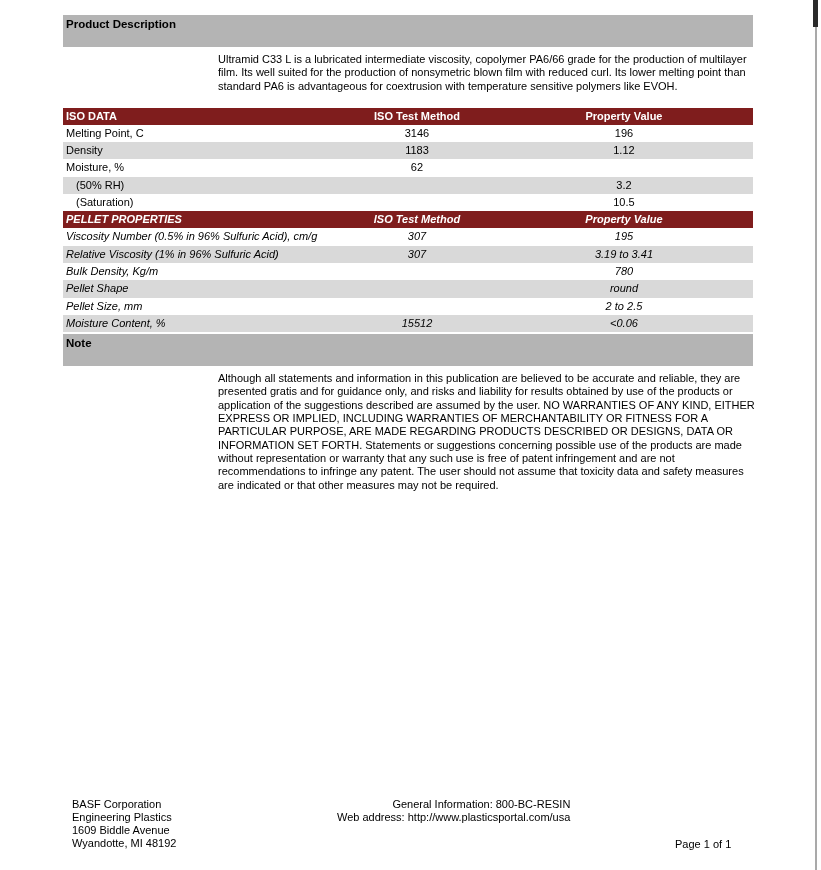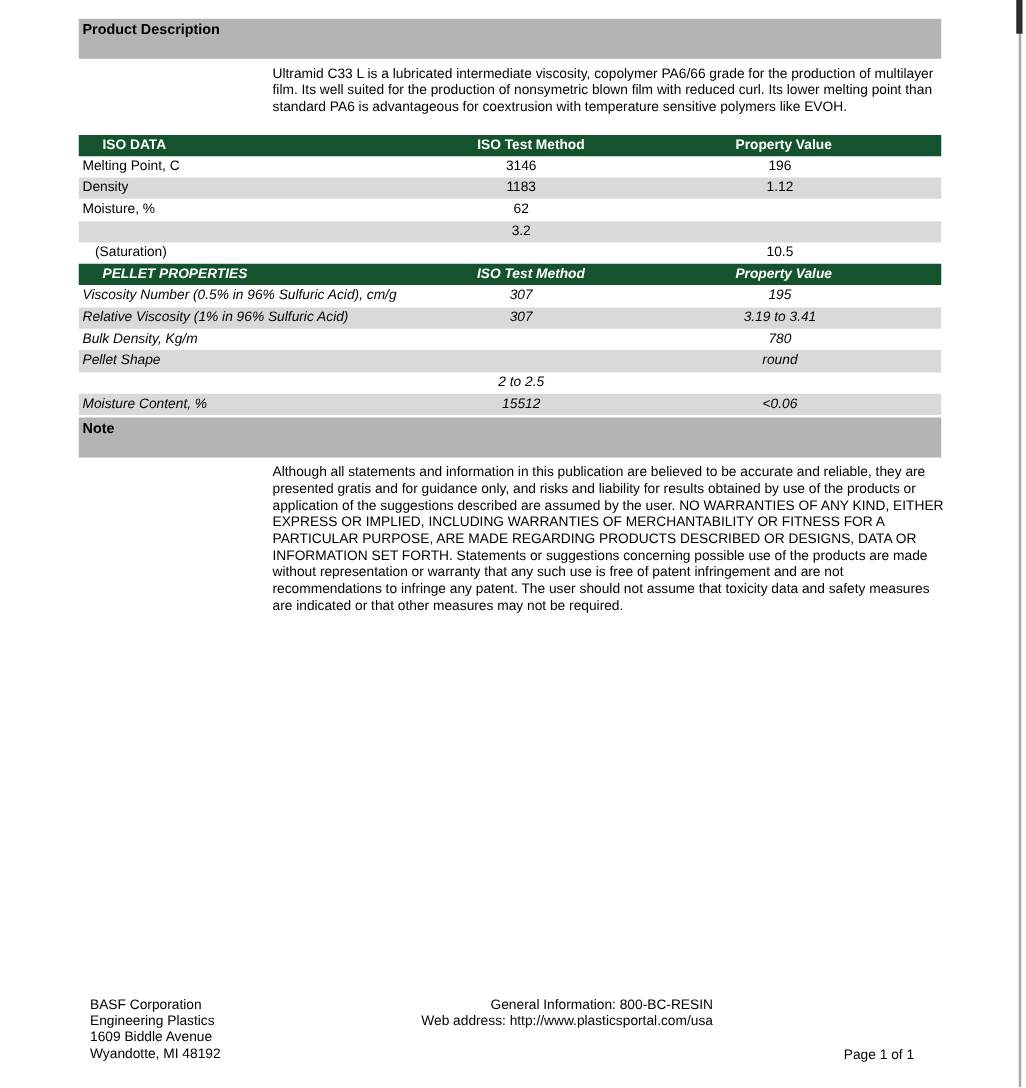--- a/index.html
+++ b/index.html
@@ -28,22 +28,22 @@
   .para {
     margin-left: 155px; width: 537px;
     font-size: 11px; line-height: 13.3px;
     margin-top: 6px;
   }
   .note-para { line-height: 13.3px; }
   .ptable { margin-top: 15px; font-size: 11px; }
   .ptable.attached { margin-top: 0; font-style: italic; }
   .thead {
     display: grid; grid-template-columns: 40% 22.6% 37.4%;
-    background: #14532d; color: #fff; font-weight: bold;
-    height: 17px; line-height: 17px; padding-left: 16px;
+    background: #7f1d1d; color: #fff; font-weight: bold;
+    height: 17px; line-height: 17px;
   }
   .trow {
     display: grid; grid-template-columns: 40% 22.6% 37.4%;
     height: 17.3px; line-height: 17.3px;
     overflow: hidden;
   }
   .trow:nth-child(odd) { background: #d9d9d9; }
   .cell.c0 { padding-left: 3px; text-align: left; white-space: nowrap; }
   .trow.indent .cell.c0 { padding-left: 13px; }
   .cell.c1, .cell.c2 { text-align: center; }
@@ -89,20 +89,21 @@
         <div class="cell c0">Density</div>
         <div class="cell c1">1183</div>
         <div class="cell c2">1.12</div>
       </div>
       <div class="trow">
         <div class="cell c0">Moisture, %</div>
         <div class="cell c1">62</div>
         <div class="cell c2"></div>
       </div>
       <div class="trow indent">
+        <div class="cell c0">(50% RH)</div>
         <div class="cell c1"></div>
         <div class="cell c2">3.2</div>
       </div>
       <div class="trow indent">
         <div class="cell c0">(Saturation)</div>
         <div class="cell c1"></div>
         <div class="cell c2">10.5</div>
       </div>
     </div>
   <div class="ptable attached">
@@ -125,20 +126,21 @@
         <div class="cell c0">Bulk Density, Kg/m</div>
         <div class="cell c1"></div>
         <div class="cell c2">780</div>
       </div>
       <div class="trow">
         <div class="cell c0">Pellet Shape</div>
         <div class="cell c1"></div>
         <div class="cell c2">round</div>
       </div>
       <div class="trow">
+        <div class="cell c0">Pellet Size, mm</div>
         <div class="cell c1"></div>
         <div class="cell c2">2 to 2.5</div>
       </div>
       <div class="trow">
         <div class="cell c0">Moisture Content, %</div>
         <div class="cell c1">15512</div>
         <div class="cell c2">&lt;0.06</div>
       </div>
     </div>
 

